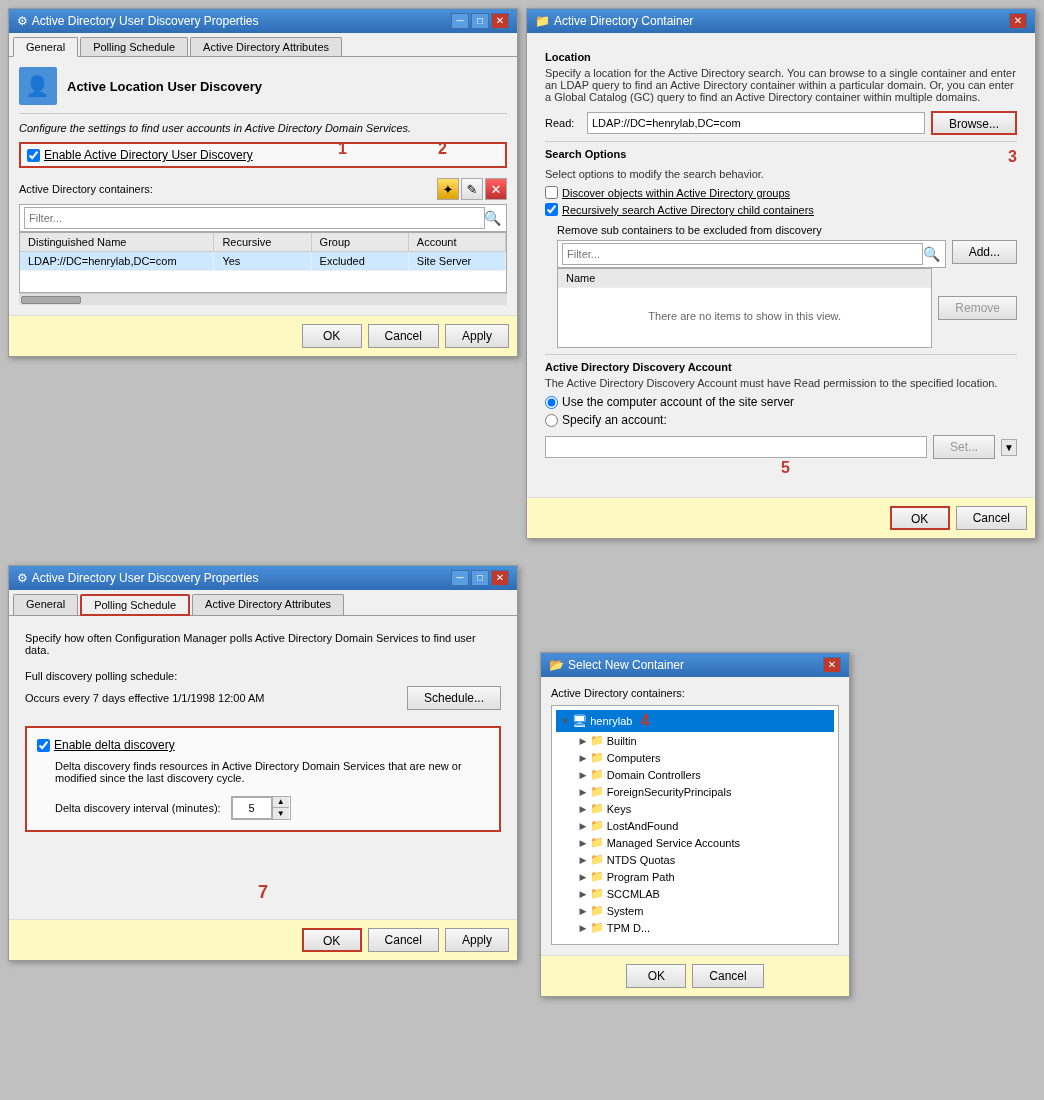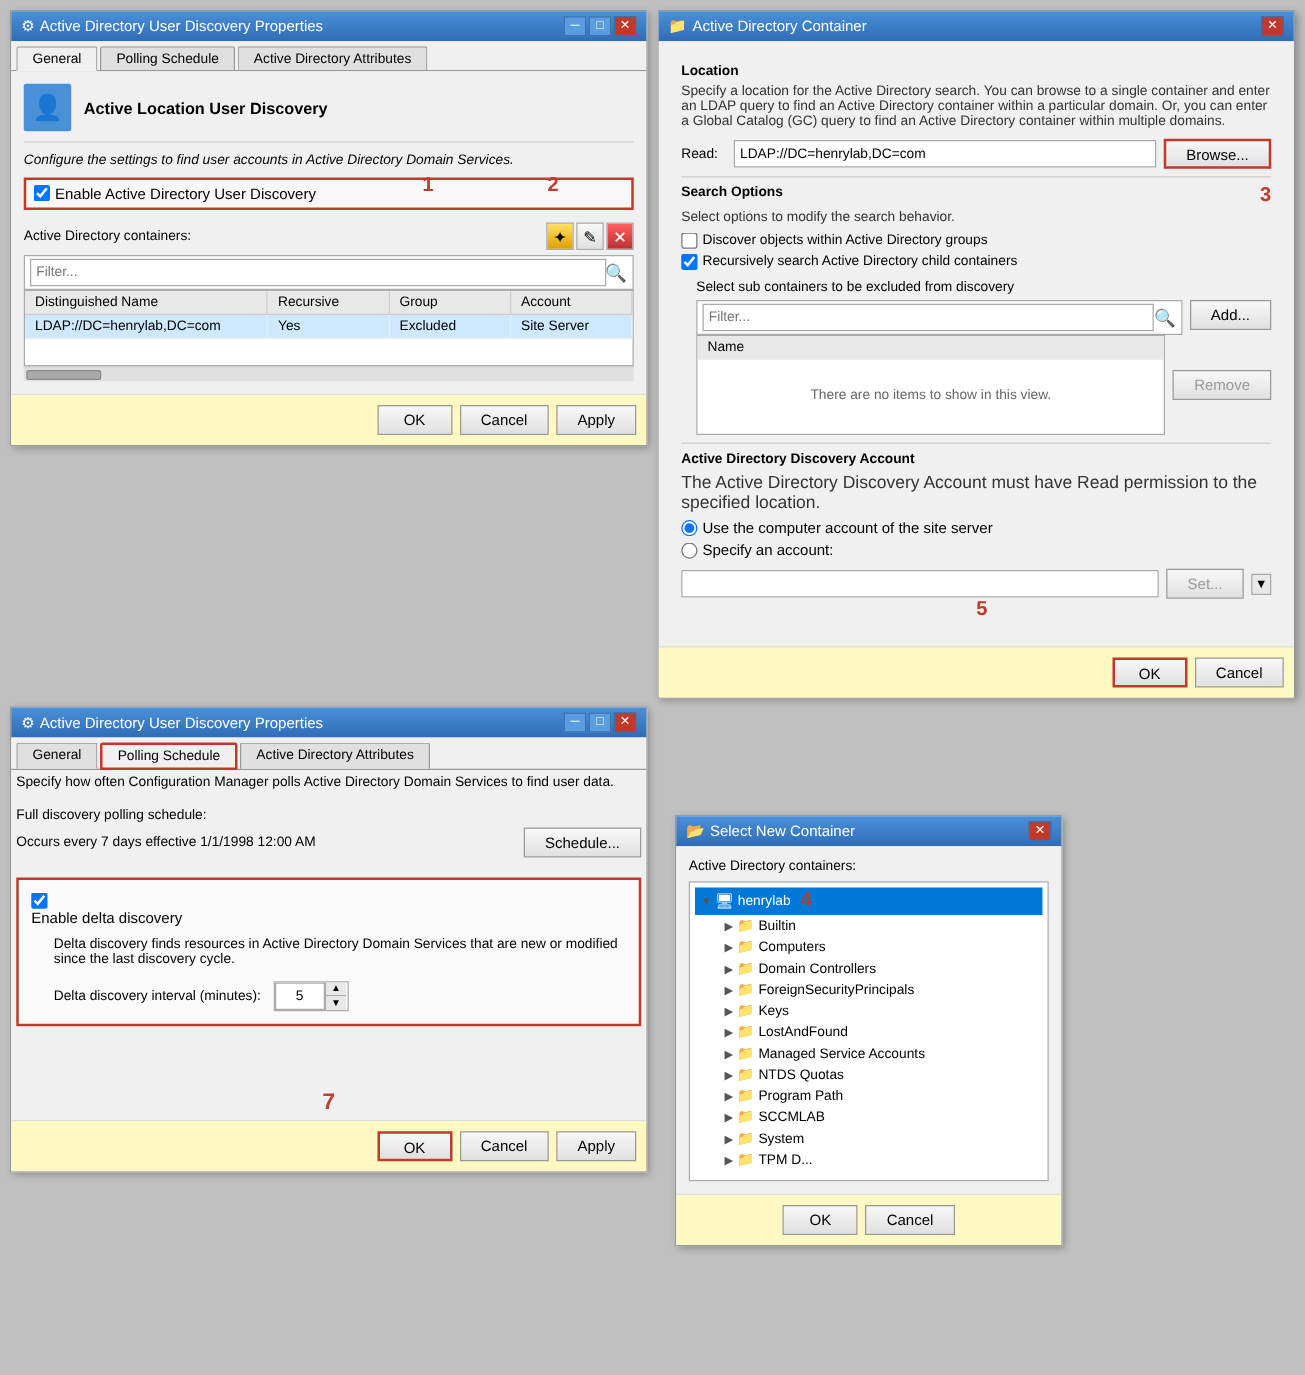--- a/index.html
+++ b/index.html
@@ -160,23 +160,24 @@
     }
 
     
     .red-highlight {
       border: 2px solid #c0392b !important;
     }
 
     
     .check-label {
       display: flex;
-      align-items: flex-start;
+      align-items: flex-end;
       font-size: 12px;
       cursor: pointer;
+      text-decoration: underline;
     }
 
     
     .btn-bar {
       display: flex;
       justify-content: flex-end;
       gap: 6px;
       padding: 8px;
       border-top: 1px solid #ddd;
       background: #fef9c3;
@@ -428,21 +429,21 @@
     <label class="check-label" style="margin-bottom:4px;font-size:11px;">
       <input type="checkbox" style="">
       <span>Discover objects within Active Directory groups</span>
     </label>
     <label class="check-label" style="margin-bottom:8px;font-size:11px;">
       <input type="checkbox" checked="" style="">
       <span>Recursively search Active Directory child containers</span>
     </label>
 
     <div style="padding-left:12px;">
-      <div style="font-size:11px;margin-bottom:4px;">Select sub containers to be excluded from discovery</div>
+      <div style="font-size:11px;margin-bottom:4px;">Remove sub containers to be excluded from discovery</div>
       <div style="display:flex;gap:6px;margin-bottom:0;">
         <div class="filter-bar" style="flex:1;margin-bottom:0;">
           <input type="text" class="filter-input" placeholder="Filter..." style="">
           <span style="color:#888;font-size:14px;">🔍</span>
         </div>
         <button class="btn">Add...</button>
       </div>
       <div style="display:flex;gap:6px;">
         <div class="list-container" style="flex:1;height:80px;">
           <div style="padding:3px 8px;font-size:11px;font-weight:normal;border-bottom:1px solid #eee;background:#e8e8e8;">Name</div>
@@ -451,21 +452,21 @@
         <div style="display:flex;flex-direction:column;gap:4px;">
           <button class="btn" style="visibility:hidden;"></button>
           <button class="btn" style="color:#999;">Remove</button>
         </div>
       </div>
     </div>
 
     <div class="separator"></div>
 
     <div style="font-size:11px;font-weight:bold;margin-bottom:4px;">Active Directory Discovery Account</div>
-    <div style="font-size:14px;margin-bottom:6px;color:#333;">The Active Directory Discovery Account must have Read permission to the specified location.</div>
+    <div style="font-size:11px;margin-bottom:6px;color:#333;">The Active Directory Discovery Account must have Read permission to the specified location.</div>
 
     <label class="radio-label">
       <input type="radio" name="account" checked="" style="">
       <span>Use the computer account of the site server</span>
     </label>
     <label class="radio-label">
       <input type="radio" name="account" style="">
       <span>Specify an account:</span>
     </label>
 
@@ -499,31 +500,31 @@
     </div>
   </div>
 
   <div class="tabs-bar">
     <div class="tab">General</div>
     <div class="tab active highlighted">Polling Schedule</div>
     <div class="tab">Active Directory Attributes</div>
 
   </div>
 
-  <div class="window-content" style="padding:4px;">
+  <div class="window-content" style="padding:16px;">
     <div style="font-size:11px;margin-bottom:14px;">Specify how often Configuration Manager polls Active Directory Domain Services to find user data.</div>
 
     <div style="font-size:11px;margin-bottom:4px;">Full discovery polling schedule:</div>
     <div style="display:flex;align-items:center;gap:10px;margin-bottom:16px;">
       <span style="font-size:11px;">Occurs every 7 days effective 1/1/1998 12:00 AM</span>
       <button class="btn" style="margin-left:auto;min-width:80px;">Schedule...</button>
     </div>
 
     <div style="border:2px solid #c0392b;padding:10px;background:#fafafa;">
-      <label class="check-label" style="margin-bottom:8px;font-size:12px;flex-direction:column;">
+      <label class="check-label" style="margin-bottom:8px;font-size:12px;">
         <input type="checkbox" checked="" style="">
         <span>Enable delta discovery</span>
       </label>
       <div style="font-size:11px;margin-bottom:12px;margin-left:18px;">Delta discovery finds resources in Active Directory Domain Services that are new or modified since the last discovery cycle.</div>
       <div style="display:flex;align-items:center;gap:10px;margin-left:18px;">
         <span style="font-size:11px;">Delta discovery interval (minutes):</span>
         <div class="spinbox">
           <input type="text" class="spinbox-input" value="5" style="">
           <div class="spinbox-btns">
             <button class="spinbox-btn">▲</button>

